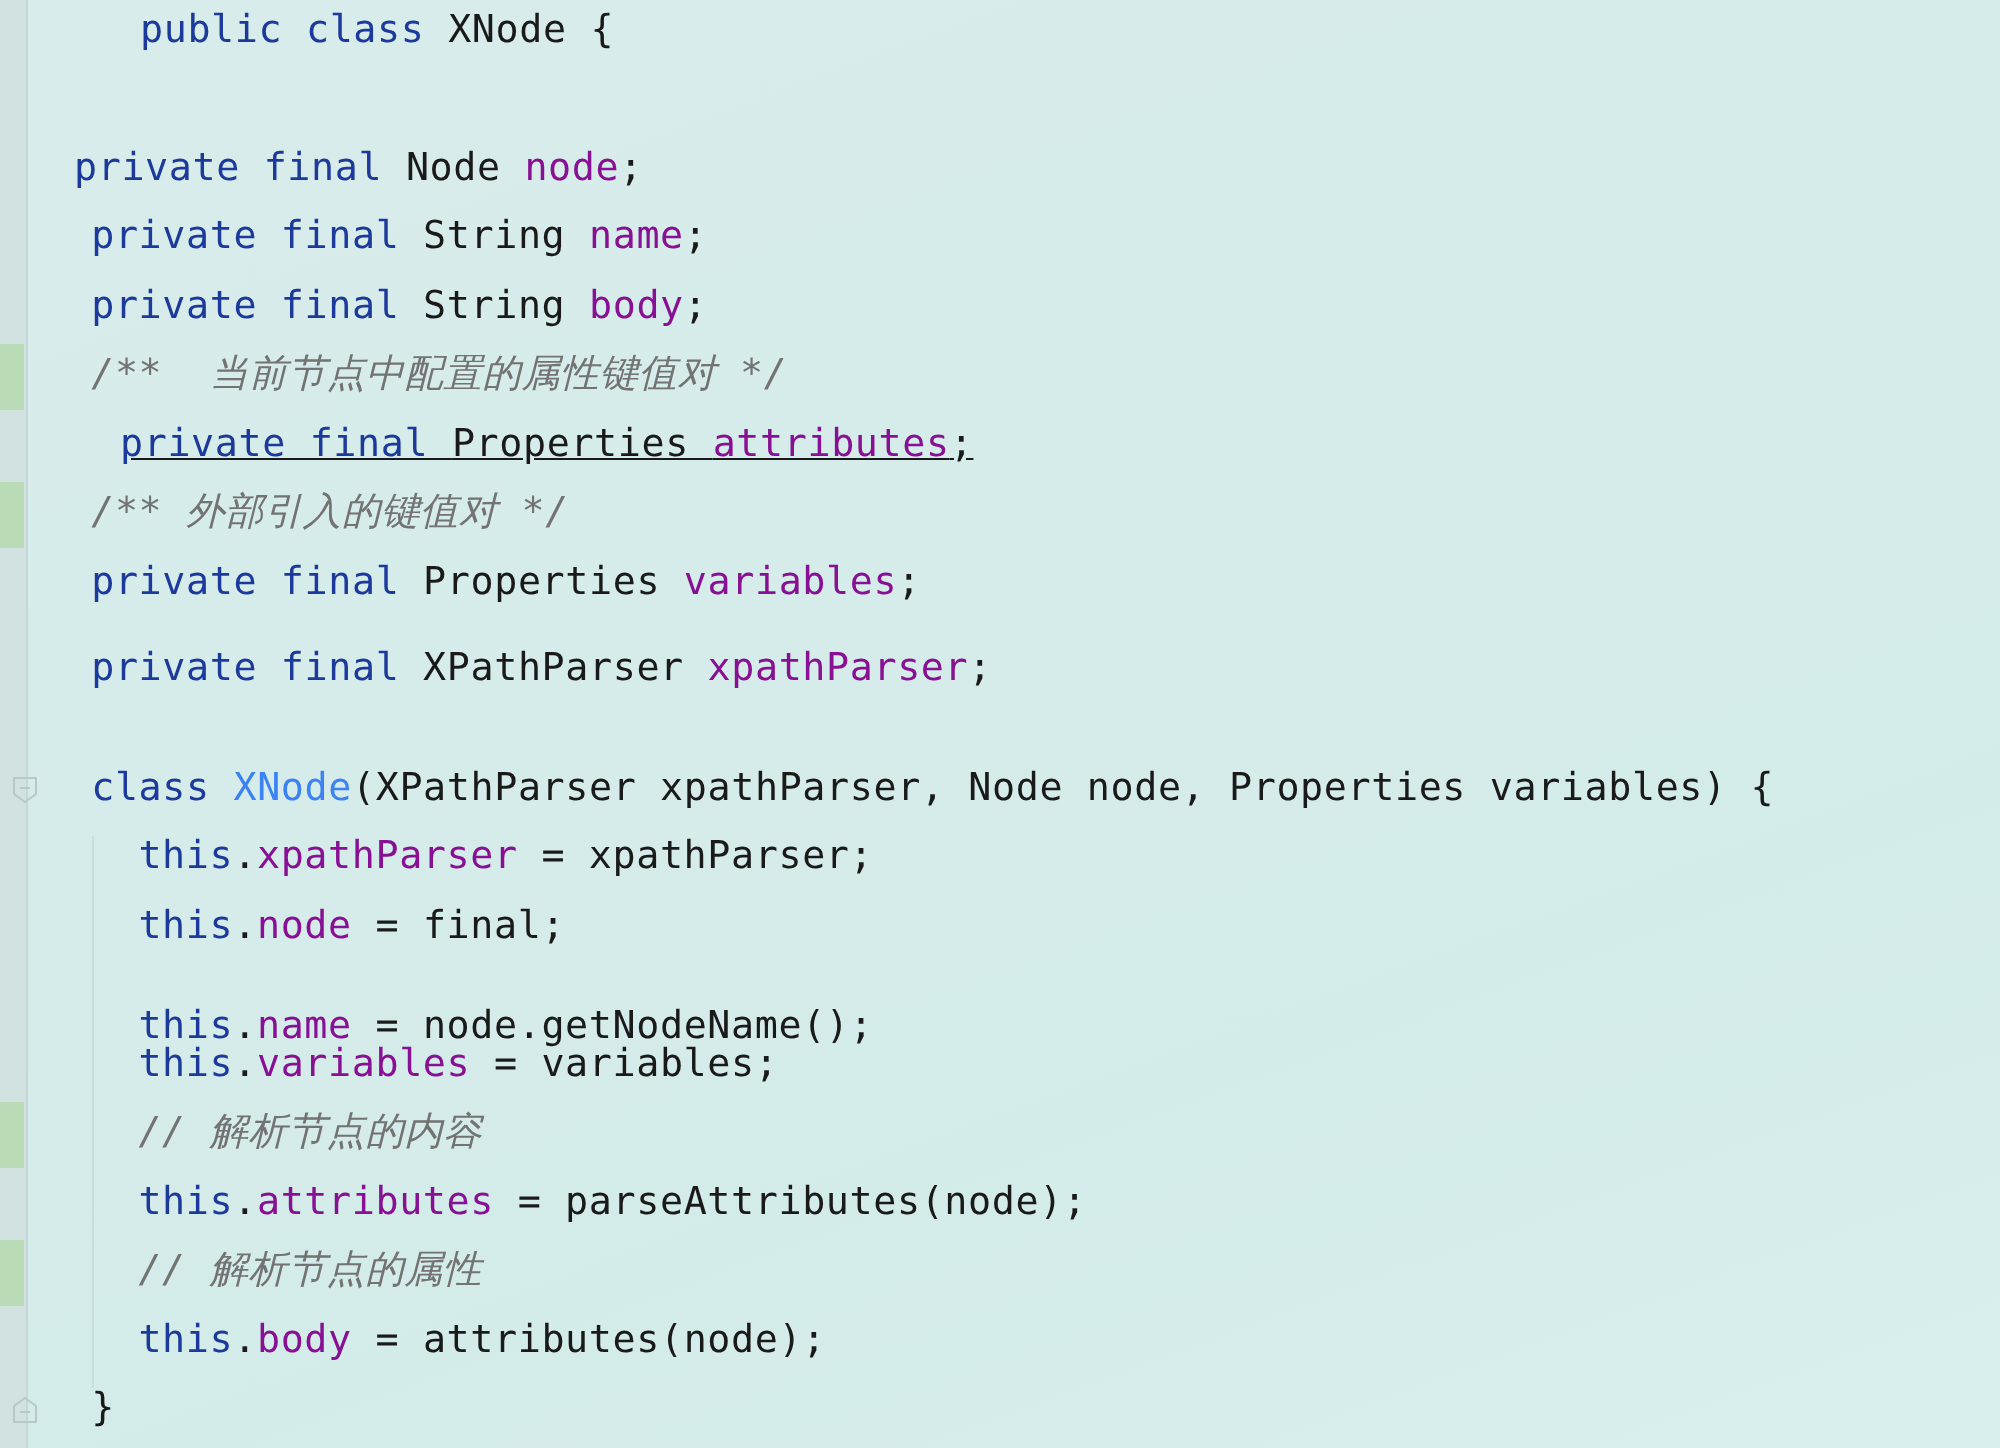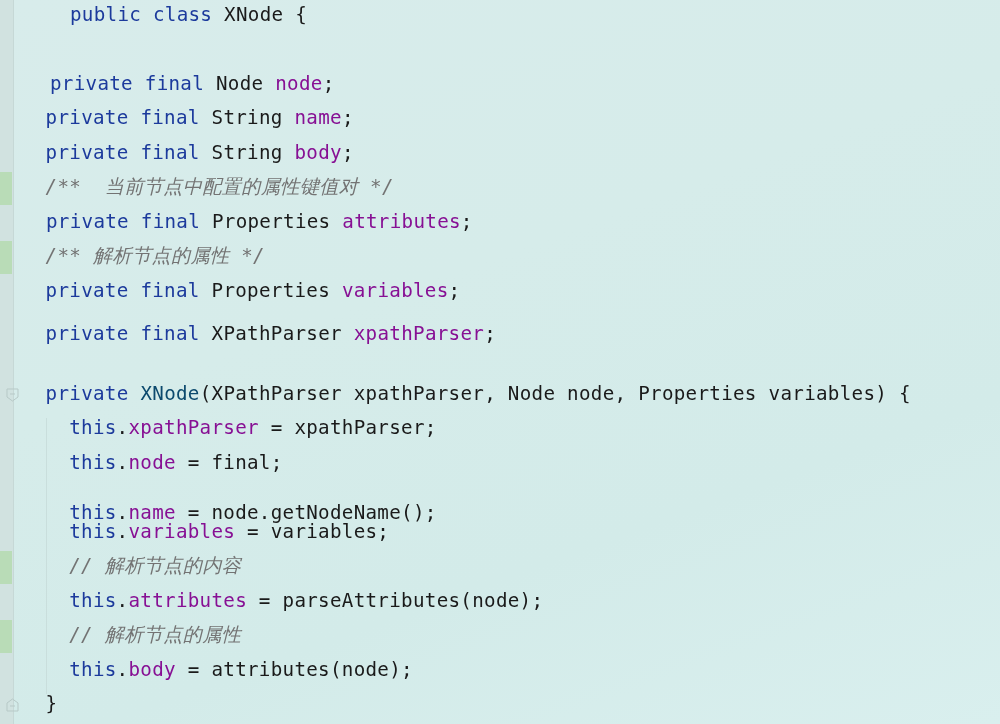--- a/index.html
+++ b/index.html
@@ -24,47 +24,47 @@
   .code {
     position:absolute; left:22px; top:0; margin:0; padding:0;
   }
   .line {
     position:absolute; left:0; height:34px; line-height:30px;
     white-space:pre; font-size:19.2px; letter-spacing:0.3px; color:#1a1a1a;
   }
   .kw { color:#1c3a9c; }
   .fld { color:#871094; }
   .cm { color:#737373; font-style:italic; }
-  .fn { color:#0c4a6e; }
+  .fn { color:#3b82f6; }
   .plain { color:#1a1a1a; }
 </style>
 </head>
 <body>
 
 <div class="gutter"></div>
 <div id="markers">
     <div class="change-marker" style="top: 172.25px; height: 32.45px;"></div>
     <div class="change-marker" style="top: 241.15px; height: 32.45px;"></div>
     <div class="change-marker" style="top: 551.2px; height: 32.45px;"></div>
     <div class="change-marker" style="top: 620.1px; height: 32.45px;"></div>
   </div>
 <div class="indent-guide" style="top:418px;height:276px;"></div>
 <div class="code" id="code">
     <div class="line" style="top: 0px; left: 0px; margin-left: 48px;"><span class="kw">public class </span><span class="plain">XNode {</span></div>
     <div class="line" style="top: 34.45px; left: 0px;"></div>
-    <div class="line" style="top: 68.9px; left: 28px;"><span class="kw">private final </span><span class="plain">Node </span><span class="fld">node</span><span class="plain">;</span></div>
+    <div class="line" style="top: 68.9px; left: 15px;"><span class="kw">private final </span><span class="plain">Node </span><span class="fld">node</span><span class="plain">;</span></div>
     <div class="line" style="top: 103.35px; left: 23.6px;"><span class="kw">private final </span><span class="plain">String </span><span class="fld">name</span><span class="plain">;</span></div>
     <div class="line" style="top: 137.8px; left: 23.6px;"><span class="kw">private final </span><span class="plain">String </span><span class="fld">body</span><span class="plain">;</span></div>
     <div class="line" style="top: 172.25px; left: 23.6px;"><span class="cm">/**  当前节点中配置的属性键值对 */</span></div>
-    <div class="line" style="top: 206.7px; left: 24px;"><span class="kw">private final </span><span class="plain">Properties </span><span class="fld">attributes</span><span class="plain">;</span></div>
-    <div class="line" style="top: 241.15px; left: 23.6px;"><span class="cm">/** 解析节点的属性 */</span></div>
+    <div class="line" style="top: 206.7px; left: 38px; text-decoration: underline;"><span class="kw">private final </span><span class="plain">Properties </span><span class="fld">attributes</span><span class="plain">;</span></div>
+    <div class="line" style="top: 241.15px; left: 23.6px;"><span class="cm">/** 外部引入的键值对 */</span></div>
     <div class="line" style="top: 275.6px; left: 23.6px;"><span class="kw">private final </span><span class="plain">Properties </span><span class="fld">variables</span><span class="plain">;</span></div>
     <div class="line" style="top: 319px; left: 23.6px;"><span class="kw">private final </span><span class="plain">XPathParser </span><span class="fld">xpathParser</span><span class="plain">;</span></div>
     <div class="line" style="top: 344.5px; left: 0px;"></div>
-    <div class="line" style="top: 378.95px; left: 23.6px;"><span class="kw">private </span><span class="fn">XNode</span><span class="plain">(XPathParser xpathParser, Node node, Properties variables) {</span></div>
+    <div class="line" style="top: 378.95px; left: 23.6px;"><span class="kw">class </span><span class="fn">XNode</span><span class="plain">(XPathParser xpathParser, Node node, Properties variables) {</span></div>
     <div class="line" style="top: 413.4px; left: 47.2px;"><span class="kw">this</span><span class="plain">.</span><span class="fld">xpathParser</span><span class="plain"> = xpathParser;</span></div>
     <div class="line" style="top: 447.85px; left: 47.2px;"><span class="kw">this</span><span class="plain">.</span><span class="fld">node</span><span class="plain"> = final;</span></div>
     <div class="line" style="top: 498px; left: 47.2px;"><span class="kw">this</span><span class="plain">.</span><span class="fld">name</span><span class="plain"> = node.getNodeName();</span></div>
     <div class="line" style="top: 516.75px; left: 47.2px;"><span class="kw">this</span><span class="plain">.</span><span class="fld">variables</span><span class="plain"> = variables;</span></div>
     <div class="line" style="top: 551.2px; left: 47.2px;"><span class="cm">// 解析节点的内容</span></div>
     <div class="line" style="top: 585.65px; left: 47.2px;"><span class="kw">this</span><span class="plain">.</span><span class="fld">attributes</span><span class="plain"> = parseAttributes(node);</span></div>
     <div class="line" style="top: 620.1px; left: 47.2px;"><span class="cm">// 解析节点的属性</span></div>
     <div class="line" style="top: 654.55px; left: 47.2px;"><span class="kw">this</span><span class="plain">.</span><span class="fld">body</span><span class="plain"> = attributes(node);</span></div>
     <div class="line" style="top: 689px; left: 23.6px;"><span class="plain">}</span></div>
   </div>

